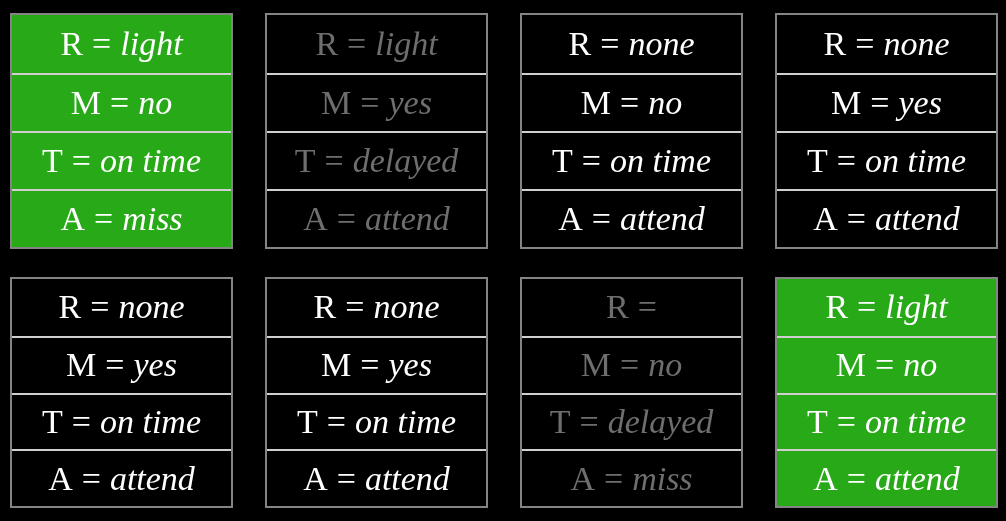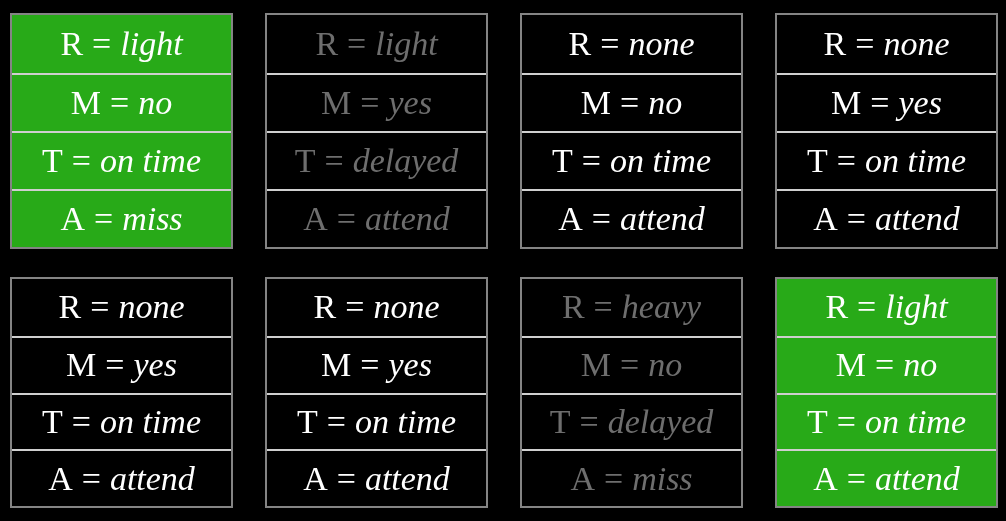--- a/index.html
+++ b/index.html
@@ -180,21 +180,20 @@
       <span class="var">A</span>
       <span class="eq">=</span>
       <span class="val">attend</span>
     </div>
   </div>
 
   <div class="card" data-state="dimmed">
     <div class="vrow">
       <span class="var">R</span>
       <span class="eq">=</span>
-      <span class="val">heavy</span>
     </div>
     <div class="vrow">
       <span class="var">M</span>
       <span class="eq">=</span>
       <span class="val">no</span>
     </div>
     <div class="vrow">
       <span class="var">T</span>
       <span class="eq">=</span>
       <span class="val">delayed</span>

